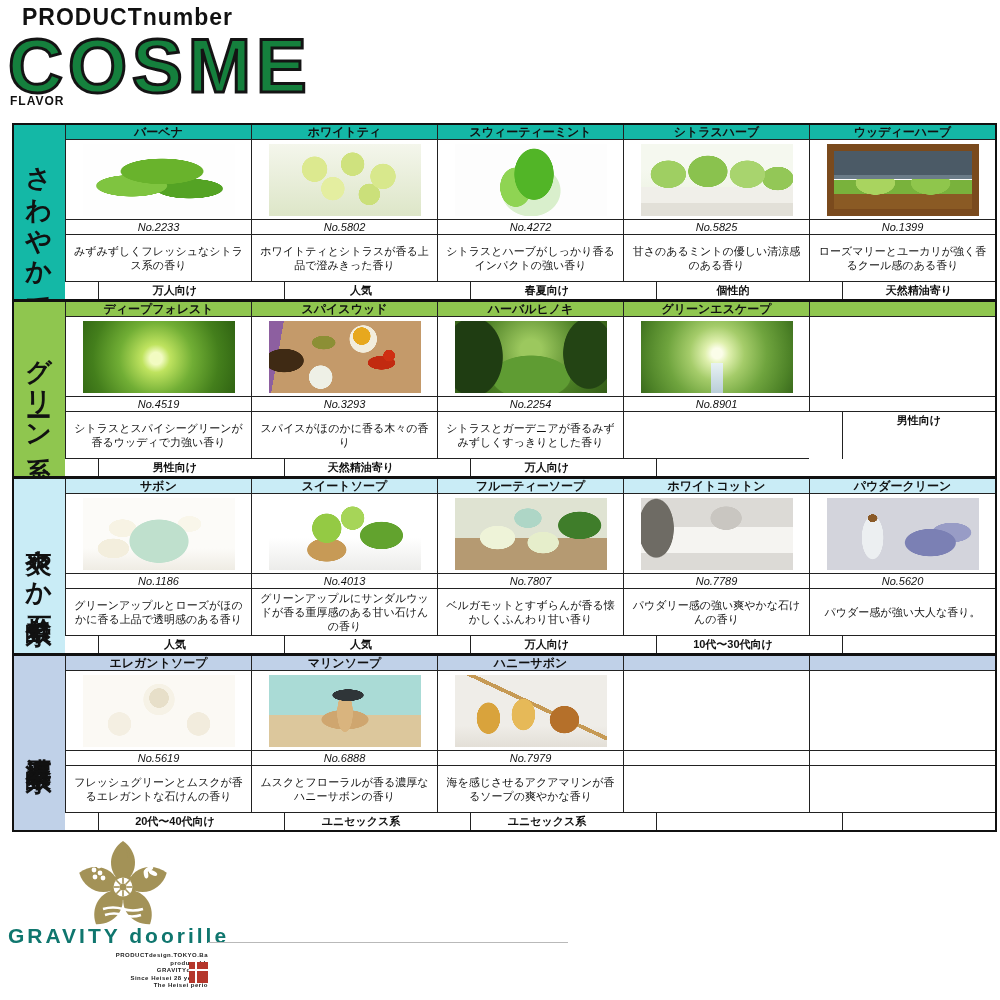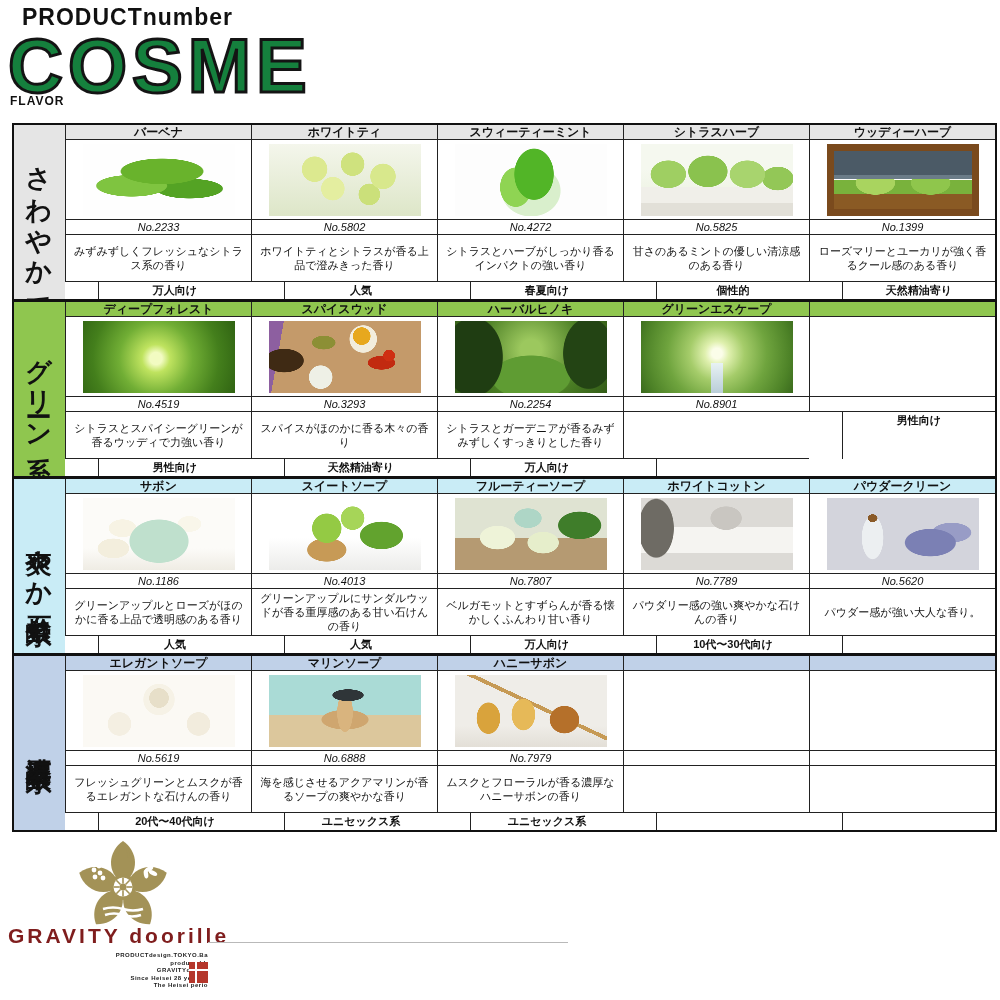--- a/index.html
+++ b/index.html
@@ -23,21 +23,21 @@
   .label{border-left:none;grid-row:1/6;display:flex;align-items:center;justify-content:center;
          writing-mode:vertical-rl;text-orientation:upright;
          font-size:26px;font-weight:700;letter-spacing:2px;}
   .name{border-bottom:1px solid #222;font-size:12px;font-weight:700;text-align:center;line-height:15px;white-space:nowrap;}
   .img{border-bottom:1px solid #222;background:#fff;}
   .no{border-bottom:1px solid #222;font-size:11px;text-align:center;line-height:14px;font-style:italic;}
   .desc{border-bottom:1px solid #222;font-size:11px;line-height:14px;text-align:center;
         display:flex;align-items:center;justify-content:center;padding:1px 5px;}
   .aud{font-size:11px;font-weight:700;text-align:center;line-height:16px;margin-left:33px;}
 
-  .s1 .label,.s1 .name{background:#e5e5e5;}
+  .s1 .label,.s1 .name{background:#14b8a6;}
   .s2 .label,.s2 .name{background:#8fc64f;}
   .s3 .label,.s3 .name{background:#c9ecf6;}
   .s4 .label,.s4 .name{background:#c0d1e8;}
 
   
   .photo{width:152px;height:72px;margin:4px auto 0 auto;}
   .pnone{background:#fff;}
   .p11{background:radial-gradient(ellipse 42px 13px at 52% 38%,#69b32c 97%,transparent),
        radial-gradient(ellipse 36px 11px at 32% 58%,#7fc440 97%,transparent),
        radial-gradient(ellipse 34px 10px at 70% 62%,#54a324 97%,transparent),#fefefe;}
@@ -112,21 +112,21 @@
        linear-gradient(180deg,#aadbd6 0 55%,#dcc79c 55% 100%);}
   .p43{background:radial-gradient(ellipse 12px 16px at 22% 60%,#d9a33c 96%,transparent),
        radial-gradient(ellipse 12px 16px at 45% 55%,#e6b958 96%,transparent),
        radial-gradient(ellipse 15px 14px at 72% 62%,#b5702a 96%,transparent),
        linear-gradient(25deg,transparent 0 54%,#c69a55 54% 57%,transparent 57%),
        linear-gradient(180deg,#efede8 0 70%,#e3dfd7 100%);}
 
   
   .emblem{position:absolute;left:57px;top:833px;}
   .logo-text{position:absolute;left:8px;top:924px;font-size:21px;font-weight:900;
-             letter-spacing:3px;color:#7f1d1d;white-space:nowrap;}
+             letter-spacing:3px;color:#0f766e;white-space:nowrap;}
   .logo-line{position:absolute;left:208px;top:942px;width:360px;height:1px;background:#b9b9b9;}
   .credits{position:absolute;left:96px;top:952px;width:112px;font-size:6px;line-height:7.5px;
            font-weight:700;text-align:right;color:#222;letter-spacing:0.5px;}
   .seal{position:absolute;left:189px;top:962px;width:19px;height:21px;
         background:linear-gradient(#fff,#fff) 50% 35%/100% 2px no-repeat,
                    linear-gradient(#fff,#fff) 35% 50%/2px 100% no-repeat,#b5372c;}
 </style>
 </head>
 <body>
 
@@ -275,22 +275,22 @@
         </div>
       <div class="cell img">
           <div class="photo pnone"></div>
         </div>
       <div class="cell no">No.5619</div>
       <div class="cell no">No.6888</div>
       <div class="cell no">No.7979</div>
       <div class="cell no"></div>
       <div class="cell no"></div>
       <div class="cell desc">フレッシュグリーンとムスクが香るエレガントな石けんの香り</div>
+      <div class="cell desc">ムスクとフローラルが香る濃厚なハニーサボンの香り</div>
       <div class="cell desc">海を感じさせるアクアマリンが香るソープの爽やかな香り</div>
-      <div class="cell desc">ムスクとフローラルが香る濃厚なハニーサボンの香り</div>
       <div class="cell desc"></div>
       <div class="cell desc"></div>
       <div class="cell aud">20代〜40代向け</div>
       <div class="cell aud">ユニセックス系</div>
       <div class="cell aud">ユニセックス系</div>
       <div class="cell aud"></div>
       <div class="cell aud"></div>
     </div>
   </div>
 

